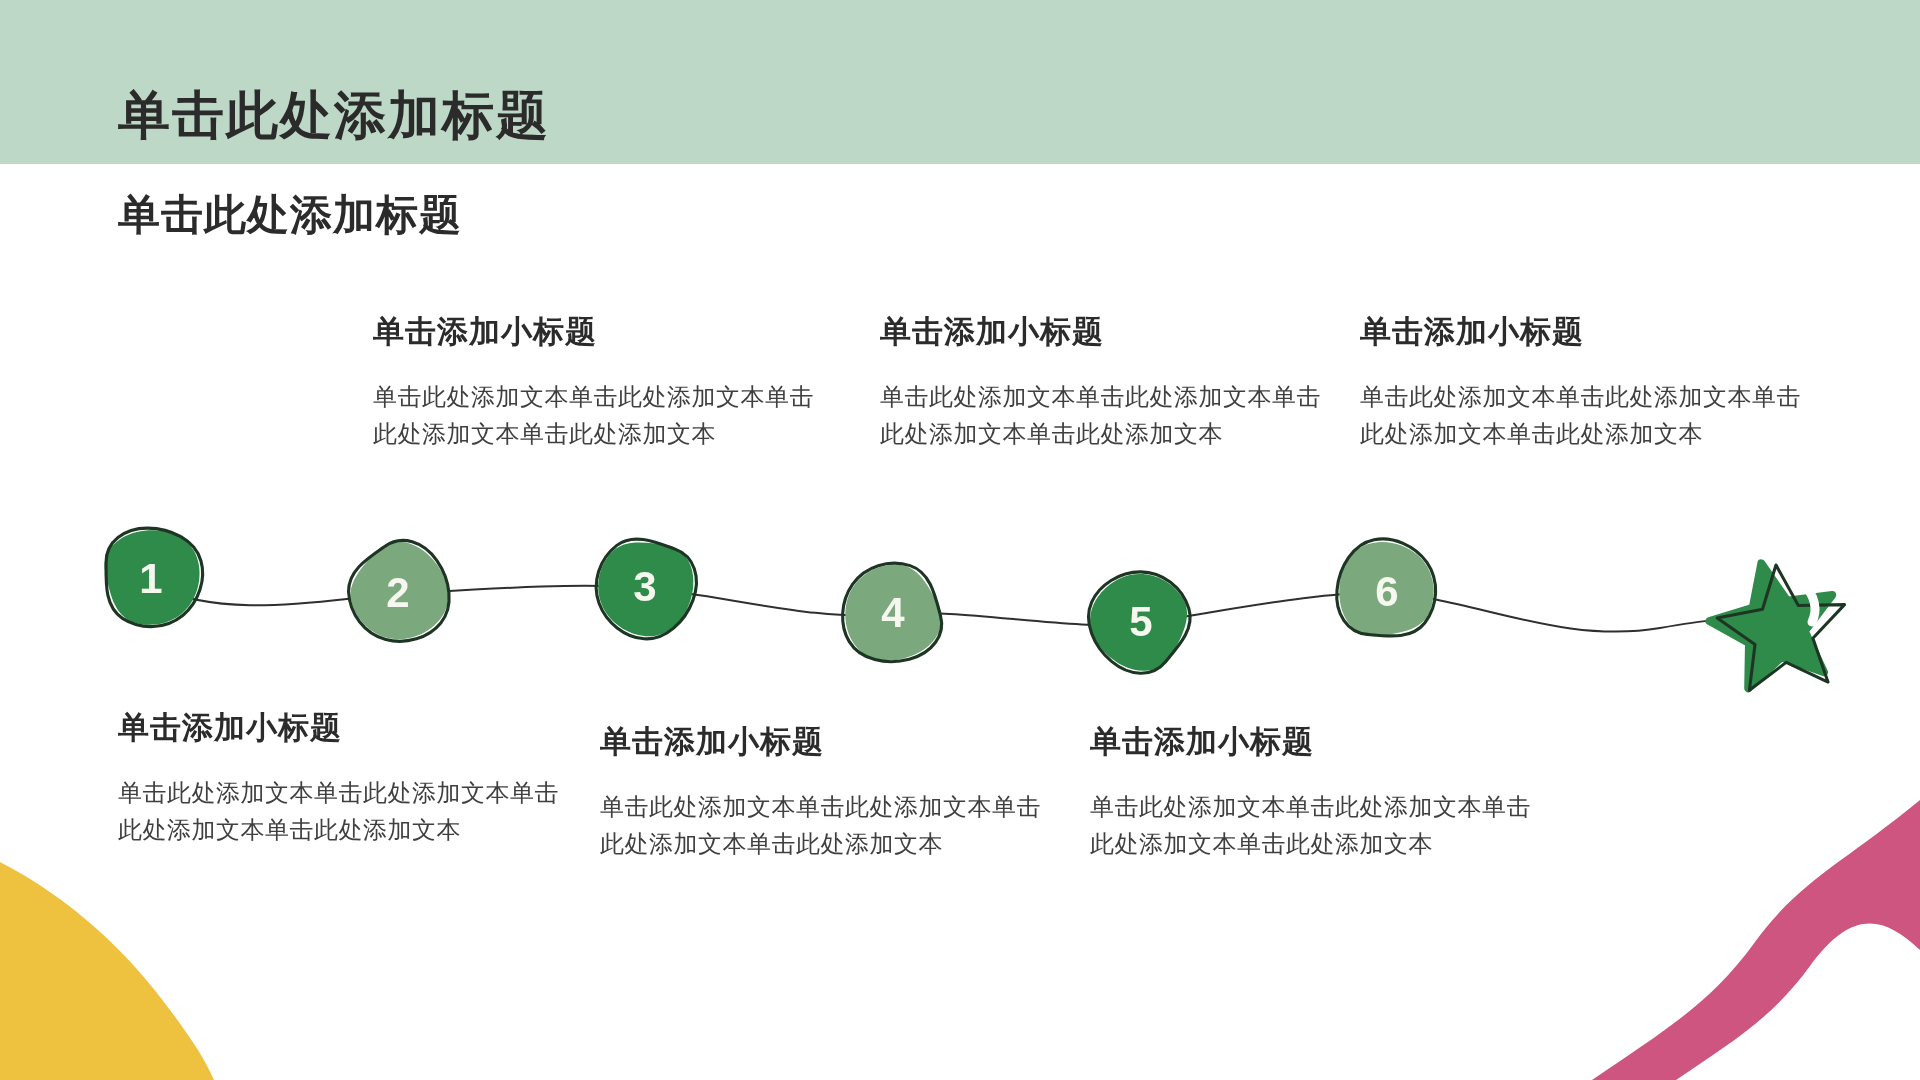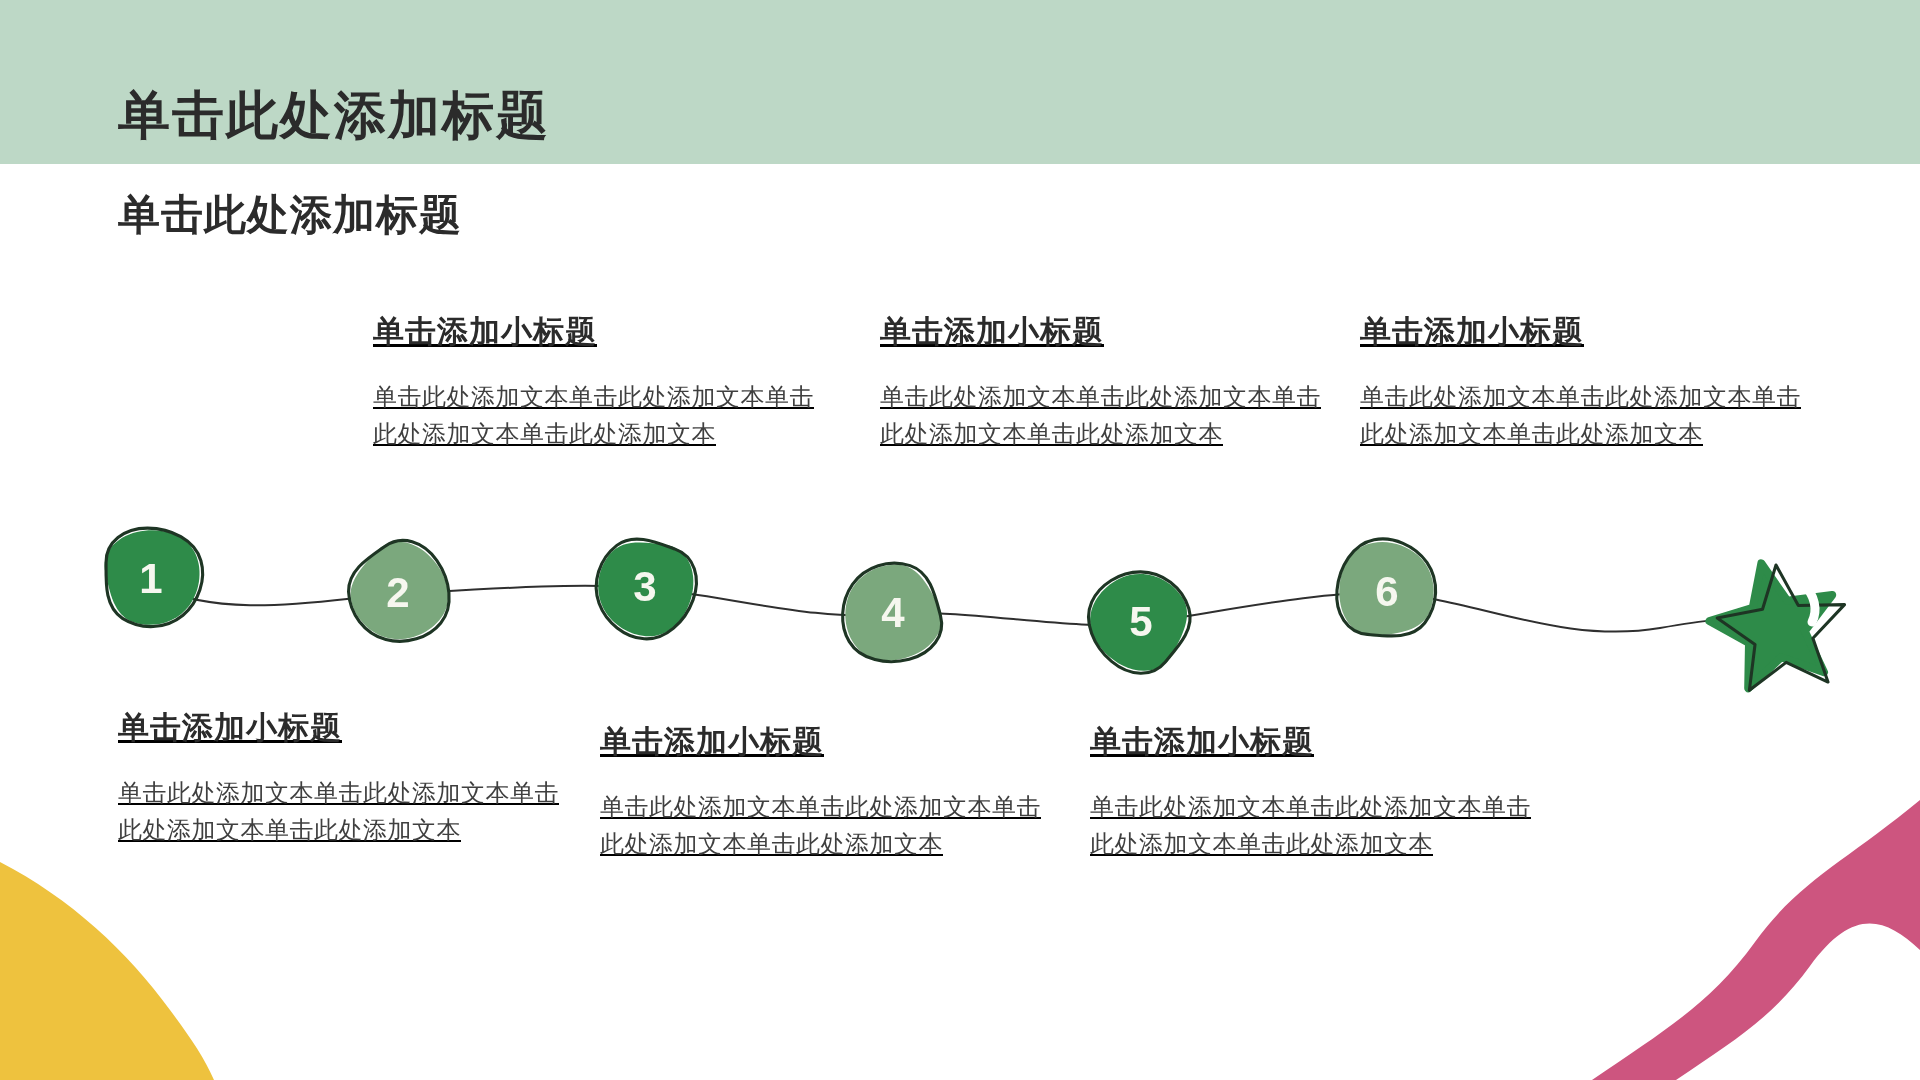--- a/index.html
+++ b/index.html
@@ -17,21 +17,21 @@
   .banner-title{
     position:absolute;left:118px;top:84px;margin:0;
     font-size:52px;font-weight:800;letter-spacing:2px;
     color:var(--title-text,#2b2b2b);line-height:1.2;
   }
   .section-title{
     position:absolute;left:118px;top:190px;margin:0;
     font-size:42px;font-weight:800;letter-spacing:1px;
     color:var(--title-text,#2b2b2b);line-height:1.2;
   }
-  .tb{position:absolute;width:456px;text-decoration:underline;}
+  .tb{position:absolute;width:456px;}
   .tb .h{
     font-size:31px;font-weight:800;color:var(--title-text,#2b2b2b);
     line-height:1.15;letter-spacing:1px;
   }
   .tb .b{
     margin-top:28px;font-size:24px;line-height:37px;
     color:var(--body-text,#3f3f3f);letter-spacing:0.5px;
   }
   .tb0{left:373px;top:314px;}
   .tb1{left:880px;top:314px;}

